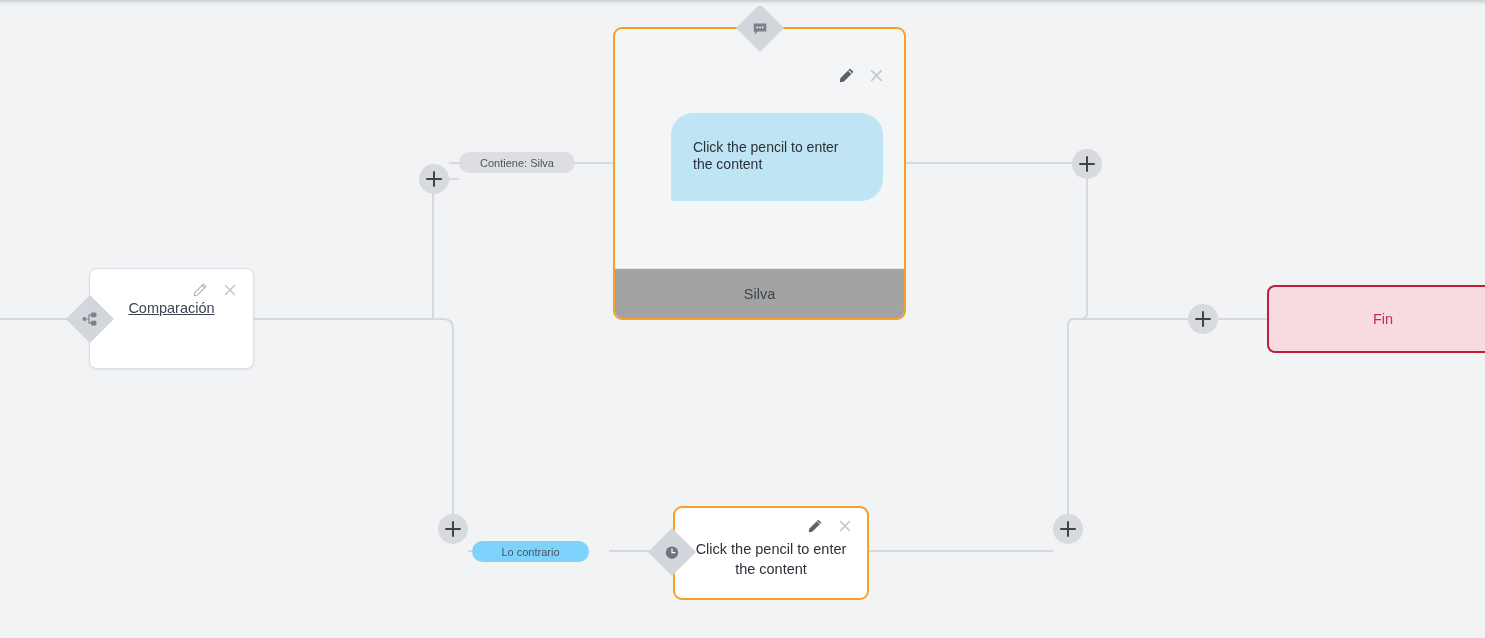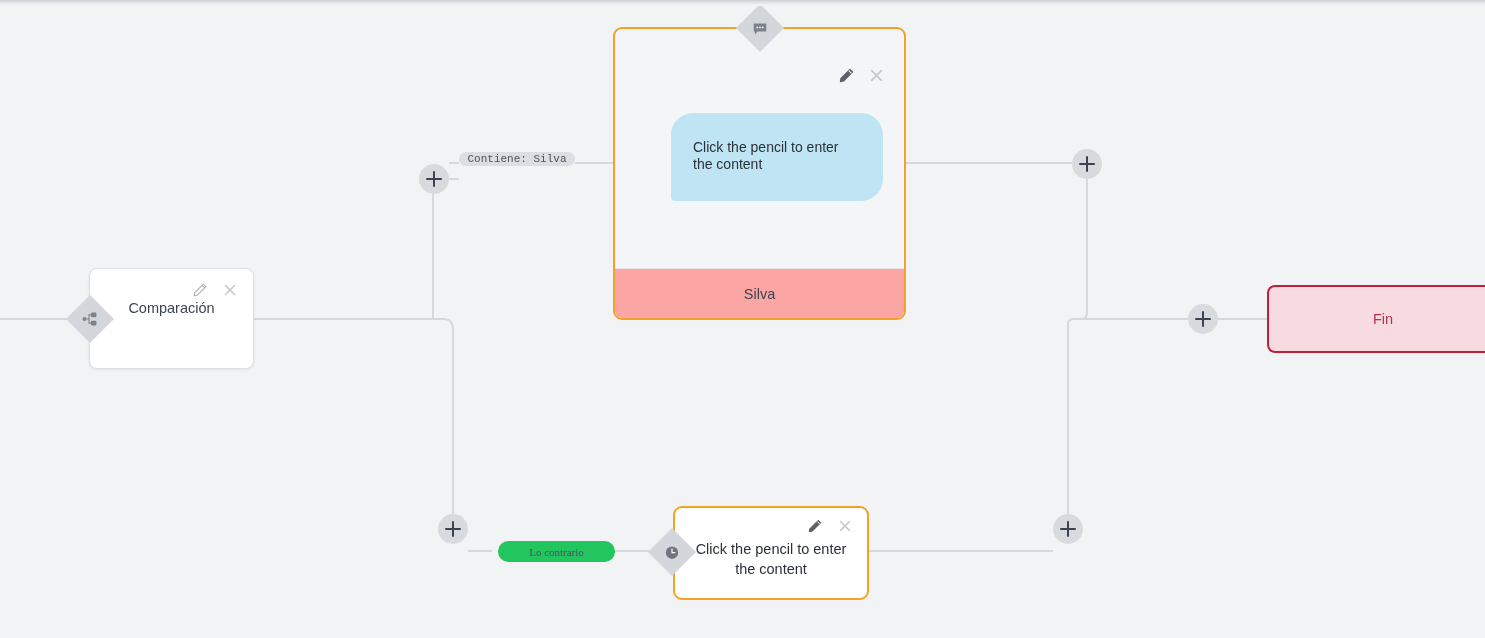--- a/index.html
+++ b/index.html
@@ -64,20 +64,21 @@
     border-radius: 8px;
     box-shadow: 0 1px 3px rgba(30,35,45,0.08);
   }
   #node-comparacion .cmp-lines {
     position: absolute;
     top: 26px; left: 0; right: 0;
     text-align: center;
     color: #3d4451;
     font-size: 14.5px;
     line-height: 27px;
+    text-decoration: underline;
   }
   #node-comparacion .cmp-lines div { white-space: nowrap; }
 
   
   .mini-tools {
     position: absolute;
     display: flex;
     align-items: center;
     gap: 14px;
     z-index: 14;
@@ -133,21 +134,21 @@
     border-radius: 22px 22px 22px 4px;
     padding: 26px 22px 14px 22px;
     color: #2b3039;
     font-size: 14px;
     line-height: 17px;
   }
   #msg-footer {
     position: absolute;
     left: 0; right: 0; bottom: 0;
     height: 49px;
-    background: #fca5a5;
+    background: #a3a3a3;
     border-top: 1px solid #e2e4e7;
     border-radius: 0 0 7px 7px;
     display: flex;
     align-items: center;
     justify-content: center;
     color: #3d4451;
     font-size: 14.5px;
     text-align: right;
   }
 
@@ -223,31 +224,29 @@
     font-size: 11px;
     color: #4b525f;
     z-index: 15;
     white-space: nowrap;
     cursor: pointer;
   }
   #label-contiene {
     left: 459px;
     top: 152px;
     width: 116px;
-    height: 14px;
+    height: 21px;
     background: #dcdee2;
-    font-family: Liberation Mono, monospace;
   }
   #label-contrario {
-    left: 498px;
+    left: 472px;
     top: 541px;
     width: 117px;
     height: 21px;
-    background: #22c55e;
-    font-family: Liberation Serif, serif;
+    background: #7dd3fc;
   }
 </style>
 </head>
 <body>
 
 <div id="canvas">
 
   <svg id="edges" viewBox="0 0 1485 638">
 
     <line x1="0" y1="319" x2="74" y2="319"></line>

